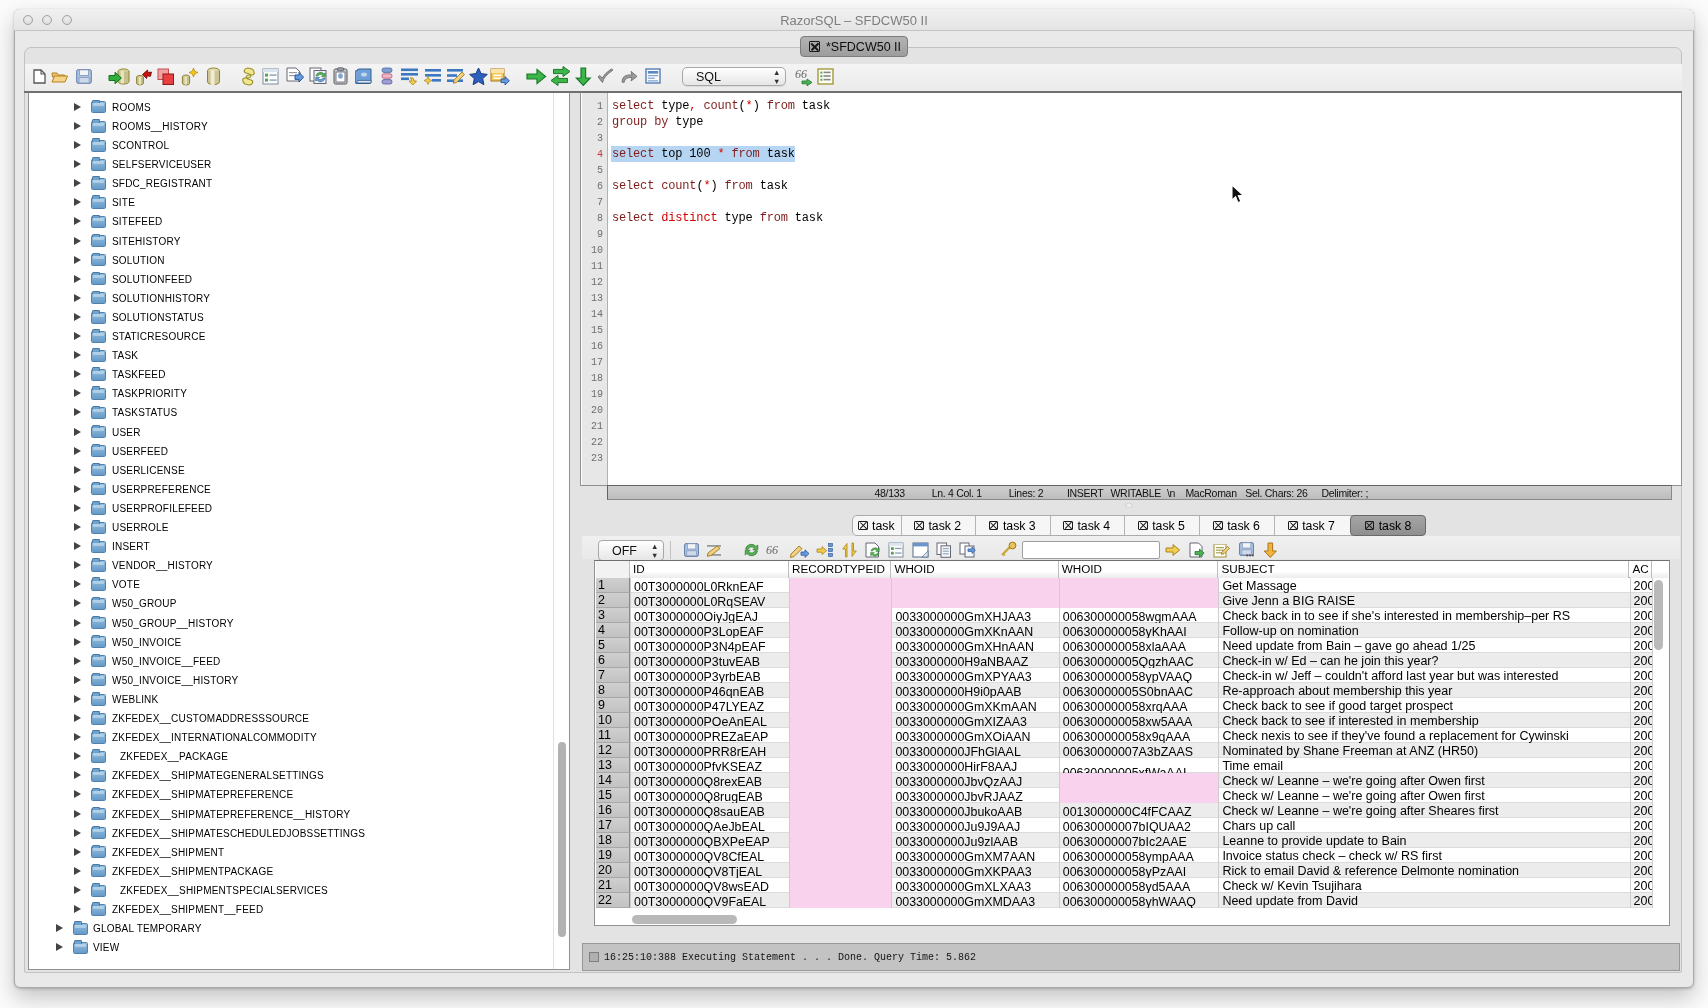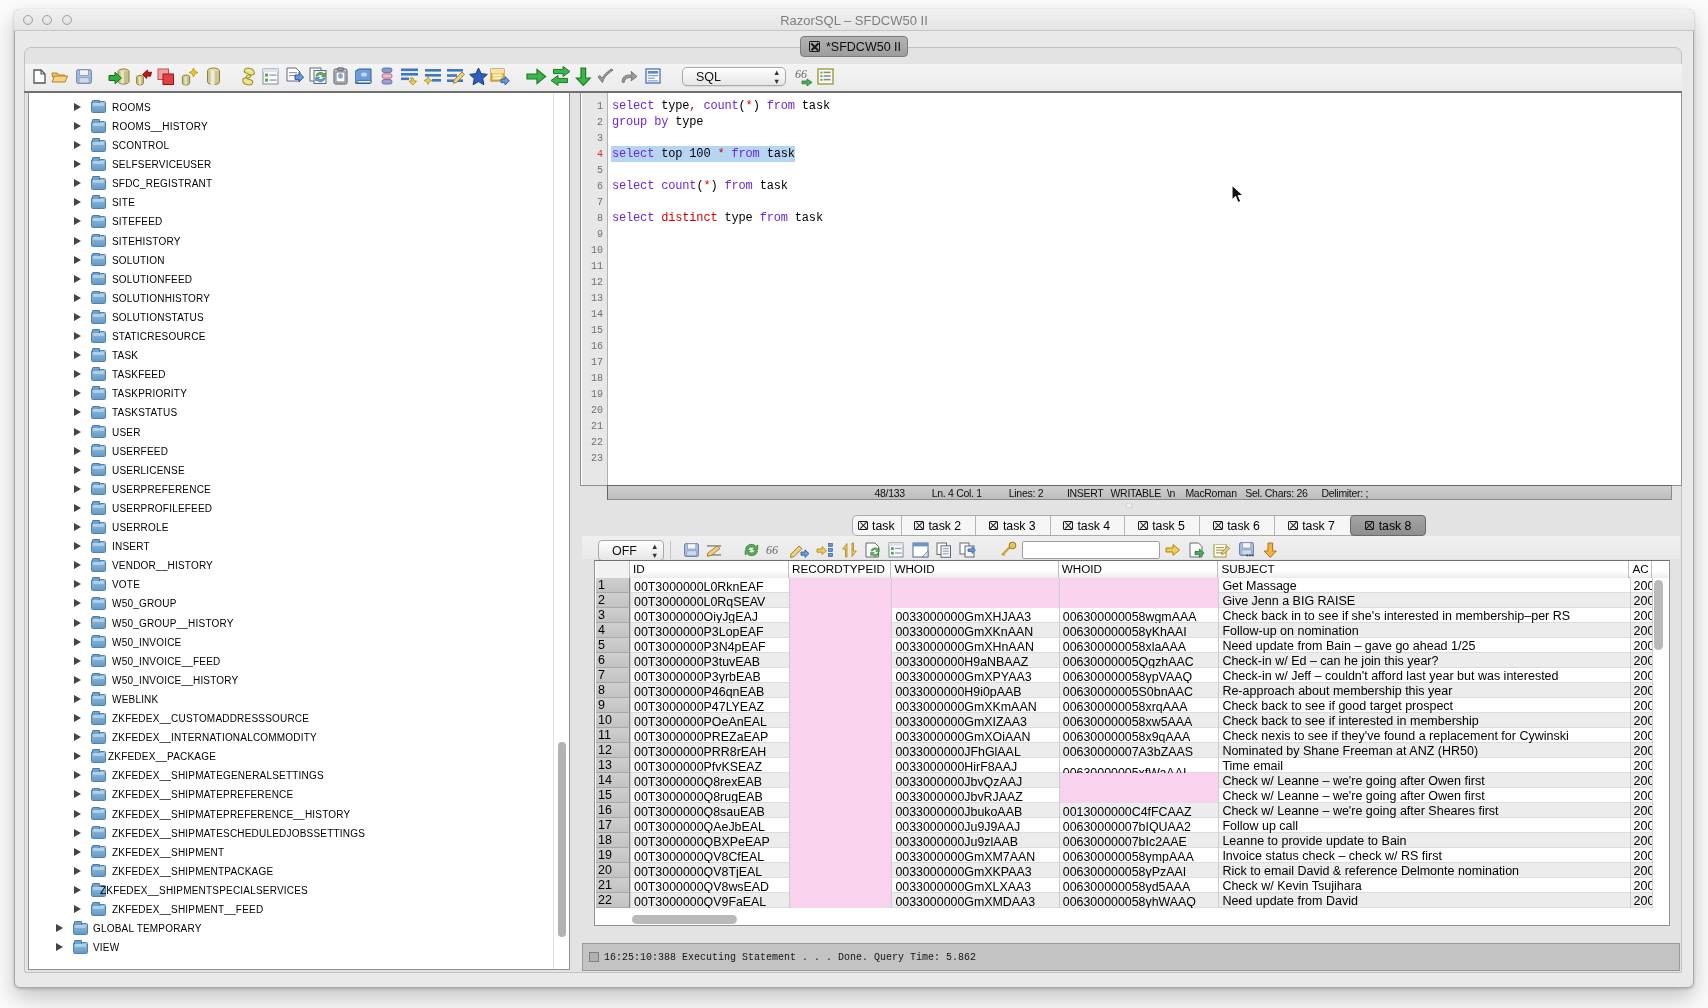--- a/index.html
+++ b/index.html
@@ -23,21 +23,21 @@
 .panel{position:absolute;background:#fff;border:1px solid #919191;border-top:1px solid #6f6f6f}
 .treelbl{position:absolute;font-size:10px;color:#000;white-space:pre;letter-spacing:0.2px}
 .tri{position:absolute;width:0;height:0;border-left:7px solid #444;border-top:4.5px solid transparent;border-bottom:4.5px solid transparent}
 .folder{position:absolute;width:15px;height:12px;border-radius:1.5px;
  background:linear-gradient(#92bede,#659ac8);border:1px solid #5181ad}
 .folder:before{content:"";position:absolute;left:0px;top:-2.5px;width:6px;height:2.5px;
  background:#6ea3cd;border:1px solid #4878a6;border-bottom:none;border-radius:1.5px 1.5px 0 0}
 .folder:after{content:"";position:absolute;left:1px;top:1px;width:11px;height:3px;
  background:rgba(255,255,255,.35);border-radius:1px}
 .mono{font-family:"Liberation Mono",monospace}
-.kw{color:#6d28d9}.rd{color:#d40000}.tx{color:#000}
+.kw{color:#7f1d1d}.rd{color:#d40000}.tx{color:#000}
 .codeline{position:absolute;left:612px;font-size:12px;letter-spacing:-0.17px;white-space:pre;line-height:16px}
 .lnum{position:absolute;width:20px;text-align:right;font-size:10px;color:#6e6e6e;line-height:16px}
 .gbar{position:absolute;background:linear-gradient(#cfcfcf,#bdbdbd);border:1px solid #636363;border-bottom-color:#8a8a8a;border-right-color:#8a8a8a}
 .sbtxt{position:absolute;font-size:10.5px;color:#111;top:2px;white-space:pre;letter-spacing:-0.3px}
 .tabbar{position:absolute;left:852px;top:515px;width:574px;height:21px;background:#f6f6f6;
  border:1px solid #ababab;border-radius:5px}
 .tabsep{position:absolute;top:0;width:1px;height:19px;background:#b5b5b5}
 .tablbl{position:absolute;top:0;height:19px;font-size:12.3px;color:#000;display:flex;align-items:center;justify-content:center}
 .xbox{display:inline-block;width:11px;height:11px;border:1.4px solid #1a1a1a;border-radius:1px;position:relative;margin-right:5px;background:#fff0}
 .xbox:before,.xbox:after{content:"";position:absolute;left:-0.5px;top:3.6px;width:9.5px;height:1.6px;background:#1a1a1a}
@@ -323,42 +323,42 @@
 <div class="folder" style="left:91px;top:693.5000000000001px"></div>
 <div class="treelbl" style="left:112px;top:693.9000000000001px">WEBLINK</div>
 <div class="tri" style="left:74px;top:714.0000000000001px"></div>
 <div class="folder" style="left:91px;top:712.6000000000001px"></div>
 <div class="treelbl" style="left:112px;top:713.0000000000001px">ZKFEDEX__CUSTOMADDRESSSOURCE</div>
 <div class="tri" style="left:74px;top:733.1000000000001px"></div>
 <div class="folder" style="left:91px;top:731.7000000000002px"></div>
 <div class="treelbl" style="left:112px;top:732.1000000000001px">ZKFEDEX__INTERNATIONALCOMMODITY</div>
 <div class="tri" style="left:74px;top:752.2000000000002px"></div>
 <div class="folder" style="left:91px;top:750.8000000000002px"></div>
-<div class="treelbl" style="left:108px;top:751.2000000000002px">ZKFEDEX__PACKAGE</div>
+<div class="treelbl" style="left:120px;top:751.2000000000002px">ZKFEDEX__PACKAGE</div>
 <div class="tri" style="left:74px;top:771.3000000000001px"></div>
 <div class="folder" style="left:91px;top:769.9000000000001px"></div>
 <div class="treelbl" style="left:112px;top:770.3000000000001px">ZKFEDEX__SHIPMATEGENERALSETTINGS</div>
 <div class="tri" style="left:74px;top:790.4000000000001px"></div>
 <div class="folder" style="left:91px;top:789.0000000000001px"></div>
 <div class="treelbl" style="left:112px;top:789.4000000000001px">ZKFEDEX__SHIPMATEPREFERENCE</div>
 <div class="tri" style="left:74px;top:809.5000000000001px"></div>
 <div class="folder" style="left:91px;top:808.1000000000001px"></div>
 <div class="treelbl" style="left:112px;top:808.5000000000001px">ZKFEDEX__SHIPMATEPREFERENCE__HISTORY</div>
 <div class="tri" style="left:74px;top:828.6000000000001px"></div>
 <div class="folder" style="left:91px;top:827.2000000000002px"></div>
 <div class="treelbl" style="left:112px;top:827.6000000000001px">ZKFEDEX__SHIPMATESCHEDULEDJOBSSETTINGS</div>
 <div class="tri" style="left:74px;top:847.7000000000002px"></div>
 <div class="folder" style="left:91px;top:846.3000000000002px"></div>
 <div class="treelbl" style="left:112px;top:846.7000000000002px">ZKFEDEX__SHIPMENT</div>
 <div class="tri" style="left:74px;top:866.8000000000001px"></div>
 <div class="folder" style="left:91px;top:865.4000000000001px"></div>
 <div class="treelbl" style="left:112px;top:865.8000000000001px">ZKFEDEX__SHIPMENTPACKAGE</div>
 <div class="tri" style="left:74px;top:885.9000000000001px"></div>
 <div class="folder" style="left:91px;top:884.5000000000001px"></div>
-<div class="treelbl" style="left:100px;top:884.9000000000001px">ZKFEDEX__SHIPMENTSPECIALSERVICES</div>
+<div class="treelbl" style="left:120px;top:884.9000000000001px">ZKFEDEX__SHIPMENTSPECIALSERVICES</div>
 <div class="tri" style="left:74px;top:905.0000000000001px"></div>
 <div class="folder" style="left:91px;top:903.6000000000001px"></div>
 <div class="treelbl" style="left:112px;top:904.0000000000001px">ZKFEDEX__SHIPMENT__FEED</div>
 <div class="tri" style="left:55.6px;top:924.1000000000001px"></div>
 <div class="folder" style="left:72.6px;top:922.7000000000002px"></div>
 <div class="treelbl" style="left:93px;top:923.1000000000001px">GLOBAL TEMPORARY</div>
 <div class="tri" style="left:55.6px;top:943.2000000000002px"></div>
 <div class="folder" style="left:72.6px;top:941.8000000000002px"></div>
 <div class="treelbl" style="left:93px;top:942.2000000000002px">VIEW</div>
 <div class="abs" style="left:553px;top:93px;width:1px;height:876px;background:#e2e2e2"></div>
@@ -662,21 +662,21 @@
     <div class="cell idcell" style="left:295.9px;top:242.0px;width:167.40000000000003px">0033000000JbukoAAB</div>
     <div class="cell idcell" style="left:463.3px;top:242.0px;width:159.59999999999997px">0013000000C4fFCAAZ</div>
     <div class="cell subjcell" style="left:622.9px;top:242.0px;width:411.1px">Check w/ Leanne – we're going after Sheares first</div>
     <div class="cell subjcell" style="left:1034px;top:242.0px;width:22px">2009</div>
     <div class="rowline" style="top:257.0px;height:15.0px;background:#ffffff;border-bottom:1px solid #dcdcdc;width:1056px"></div>
     <div class="abs" style="left:193.5px;top:257.0px;width:102.39999999999998px;height:15.0px;background:#f9d3ee"></div>
     <div class="rn" style="top:257.0px;width:34.5px">17</div>
     <div class="cell idcell" style="left:34.5px;top:257.0px;width:159.0px">00T3000000QAeJbEAL</div>
     <div class="cell idcell" style="left:295.9px;top:257.0px;width:167.40000000000003px">0033000000Ju9J9AAJ</div>
     <div class="cell idcell" style="left:463.3px;top:257.0px;width:159.59999999999997px">00630000007bIQUAA2</div>
-    <div class="cell subjcell" style="left:622.9px;top:257.0px;width:411.1px">Follow up call</div>
+    <div class="cell subjcell" style="left:622.9px;top:257.0px;width:411.1px">Chars up call</div>
     <div class="cell subjcell" style="left:1034px;top:257.0px;width:22px">2009</div>
     <div class="rowline" style="top:272.0px;height:15.0px;background:#ececec;border-bottom:1px solid #dcdcdc;width:1056px"></div>
     <div class="abs" style="left:193.5px;top:272.0px;width:102.39999999999998px;height:15.0px;background:#f9d3ee"></div>
     <div class="rn" style="top:272.0px;width:34.5px">18</div>
     <div class="cell idcell" style="left:34.5px;top:272.0px;width:159.0px">00T3000000QBXPeEAP</div>
     <div class="cell idcell" style="left:295.9px;top:272.0px;width:167.40000000000003px">0033000000Ju9zlAAB</div>
     <div class="cell idcell" style="left:463.3px;top:272.0px;width:159.59999999999997px">00630000007bIc2AAE</div>
     <div class="cell subjcell" style="left:622.9px;top:272.0px;width:411.1px">Leanne to provide update to Bain</div>
     <div class="cell subjcell" style="left:1034px;top:272.0px;width:22px">2009</div>
     <div class="rowline" style="top:287.0px;height:15.0px;background:#ffffff;border-bottom:1px solid #dcdcdc;width:1056px"></div>

